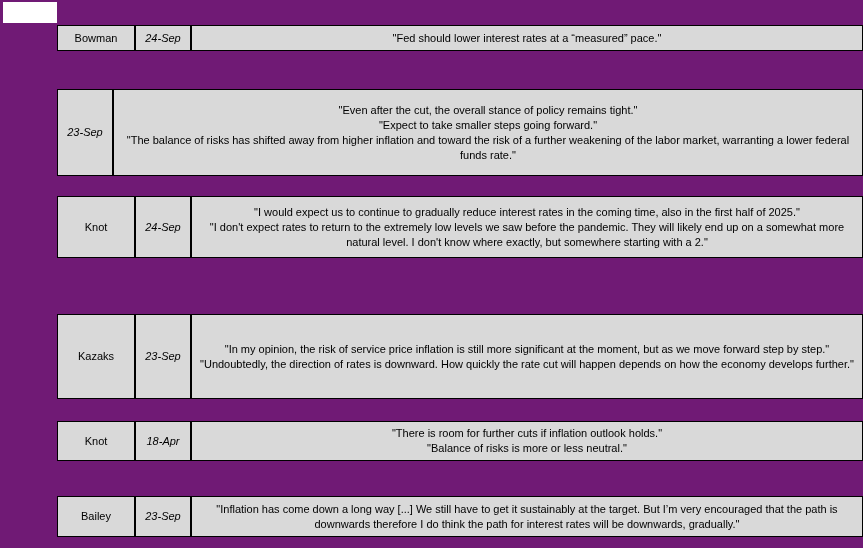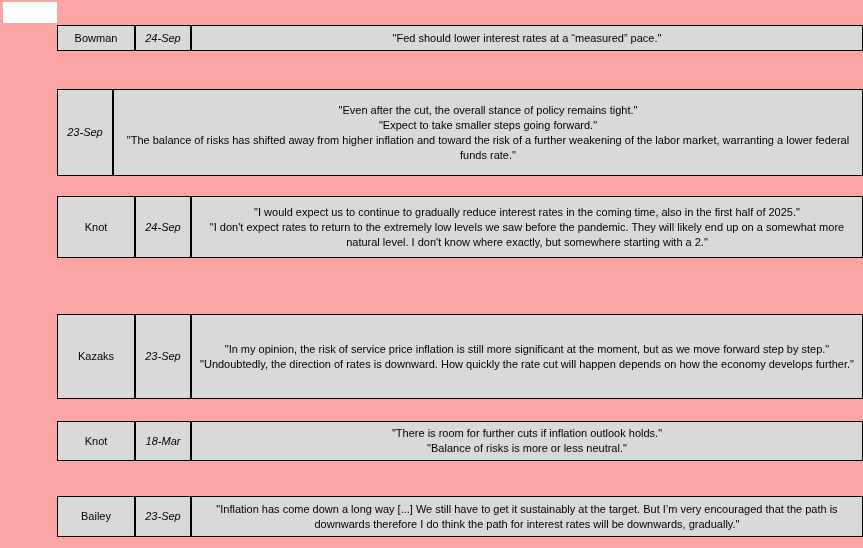--- a/index.html
+++ b/index.html
@@ -1,20 +1,20 @@
 <!DOCTYPE html>
 <html><head>
 <meta charset="utf-8">
 <style>
   html, body { margin: 0; padding: 0; background: #000; }
   .canvas {
     position: relative;
     width: 863px;
     height: 548px;
-    background: #fca5a5;
+    background: #701a75;
     overflow: hidden;
     font-family: "Liberation Sans", sans-serif;
   }
   .corner-box {
     position: absolute;
     left: 3px; top: 2px;
     width: 54px; height: 21px;
     background: #ffffff;
   }
   .row {
@@ -87,21 +87,21 @@
     <div class="cell speaker">Kazaks</div>
     <div class="cell date">23-Sep</div>
     <div class="cell quote">
       <div class="quote-line">"In my opinion, the risk of service price inflation is still more significant at the moment, but as we move forward step by step."</div>
       <div class="quote-line">"Undoubtedly, the direction of rates is downward. How quickly the rate cut will happen depends on how the economy develops further."</div>
     </div>
   </div>
 
   <div class="row r4">
     <div class="cell speaker">Knot</div>
-    <div class="cell date">18-Mar</div>
+    <div class="cell date">18-Apr</div>
     <div class="cell quote">
       <div class="quote-line">"There is room for further cuts if inflation outlook holds."</div>
       <div class="quote-line">"Balance of risks is more or less neutral."</div>
     </div>
   </div>
 
   <div class="row r5">
     <div class="cell speaker">Bailey</div>
     <div class="cell date">23-Sep</div>
     <div class="cell quote">

